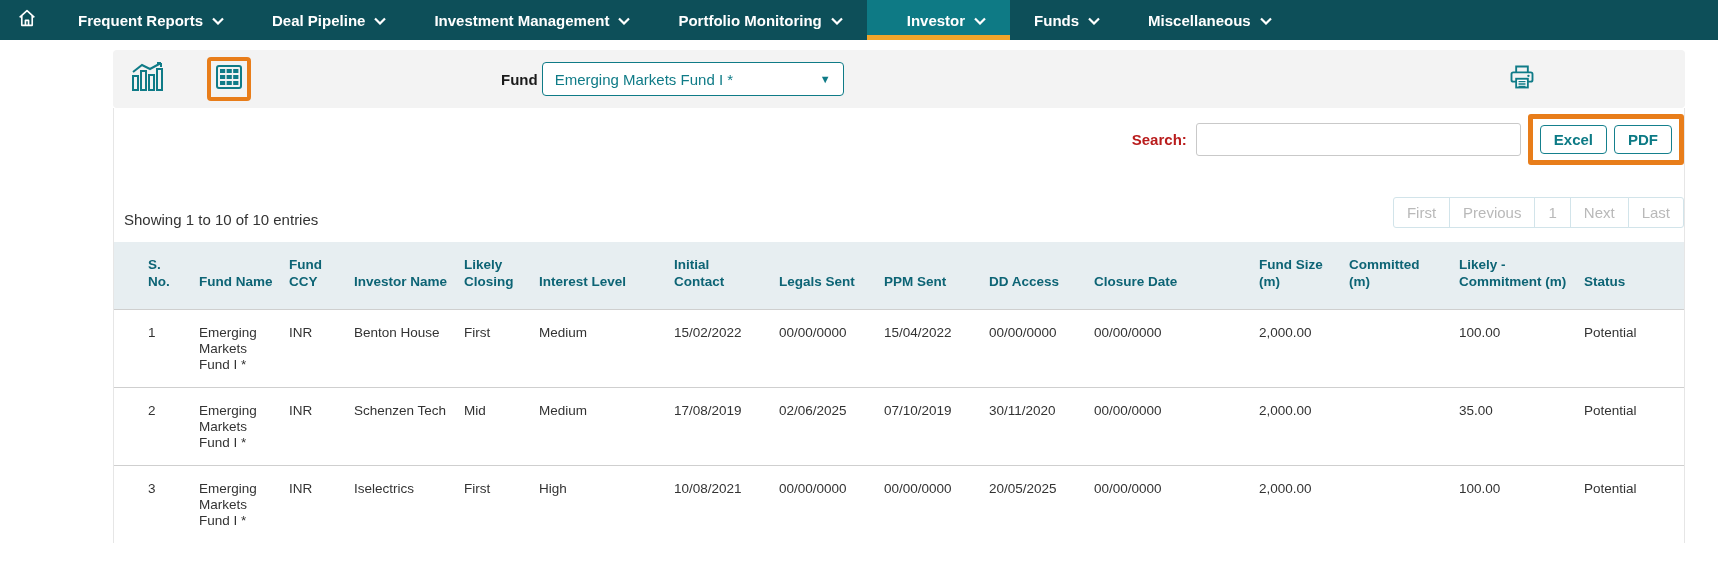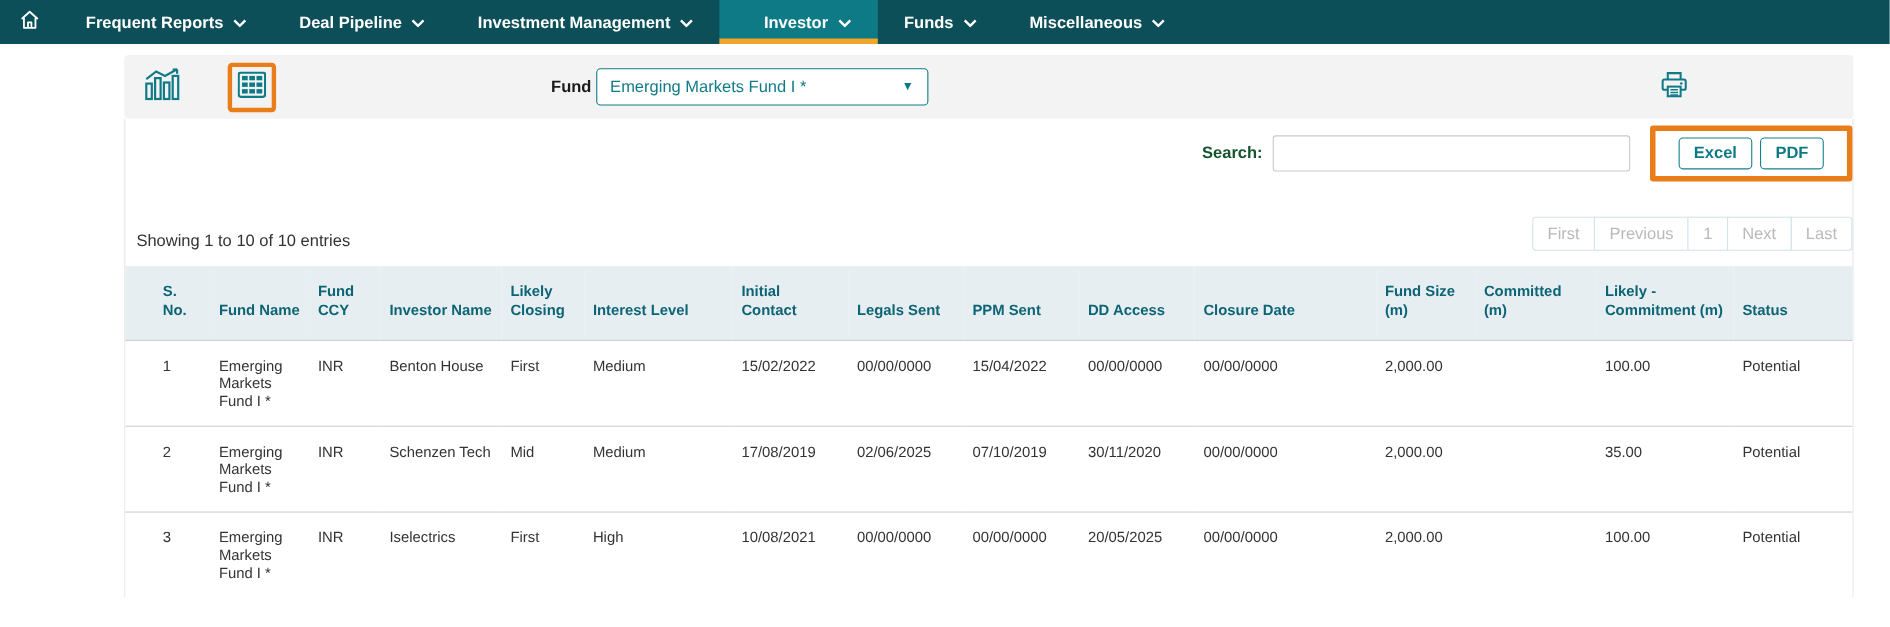--- a/index.html
+++ b/index.html
@@ -30,25 +30,25 @@
   .fund-select { width:302px; height:34px; border:1px solid #0f7b87; border-radius:4px;
                  background:#fff; color:#0f7b87; display:flex; align-items:center;
                  justify-content:space-between; padding:0 12px; font-size:15px; cursor:pointer; }
   .fund-caret { font-size:11px; color:#0f7b87; }
   .print-btn { margin-left:auto; margin-right:130px; }
 
   
   .table-panel { border-left:1px solid #e6e6e6; border-right:1px solid #e6e6e6; }
 
   .search-row { display:flex; justify-content:flex-end; align-items:center; padding-top:6px; }
-  .search-label { font-weight:bold; font-size:15px; color:#14532d; margin-right:9px; }
+  .search-label { font-weight:bold; font-size:15px; color:#b91c1c; margin-right:9px; }
   .search-input { width:325px; height:33px; border:1px solid #c9c9c9; border-radius:3px;
                   font-size:14px; padding:0 8px; outline:none; }
-  .export-group { border:5px solid #e87d1a; border-radius:3px; margin-left:18px;
-                  padding:6px 21px; display:flex; gap:7px; background:#fff; }
+  .export-group { border:5px solid #e87d1a; border-radius:3px; margin-left:7px;
+                  padding:6px 7px; display:flex; gap:7px; background:#fff; }
   .export-btn { padding:5px 13px; border:1px solid #15808d; border-radius:4px;
                 background:#fff; color:#0c7a85; font-weight:bold; font-size:15px; cursor:pointer; }
 
   .info-row { display:flex; justify-content:space-between; align-items:flex-end;
               margin-top:32px; padding-left:10px; }
   .showing { font-size:15px; color:#333; }
   .pagination { display:flex; }
   .page-btn { border:1px solid #d2e4ea; margin-left:-1px; padding:6px 13px;
               color:#b9b9b9; font-size:15px; background:#fff; cursor:pointer; }
   .page-btn:first-child { border-radius:3px 0 0 3px; margin-left:0; }
@@ -89,20 +89,28 @@
   <div class="nav-item">
     <span>Deal Pipeline</span>
     <span class="chev">
       <svg width="12" height="8" viewBox="0 0 12 8" fill="none" stroke="#fff" stroke-width="2.2">
           <polyline points="1,1.5 6,6.5 11,1.5"></polyline>
         </svg>
     </span>
   </div>
   <div class="nav-item">
     <span>Investment Management</span>
+    <span class="chev">
+      <svg width="12" height="8" viewBox="0 0 12 8" fill="none" stroke="#fff" stroke-width="2.2">
+          <polyline points="1,1.5 6,6.5 11,1.5"></polyline>
+        </svg>
+    </span>
+  </div>
+  <div class="nav-item">
+    <span>Portfolio Monitoring</span>
     <span class="chev">
       <svg width="12" height="8" viewBox="0 0 12 8" fill="none" stroke="#fff" stroke-width="2.2">
           <polyline points="1,1.5 6,6.5 11,1.5"></polyline>
         </svg>
     </span>
   </div>
   <div class="nav-item active">
     <span>Investor</span>
     <span class="chev">
       <svg width="12" height="8" viewBox="0 0 12 8" fill="none" stroke="#fff" stroke-width="2.2">

